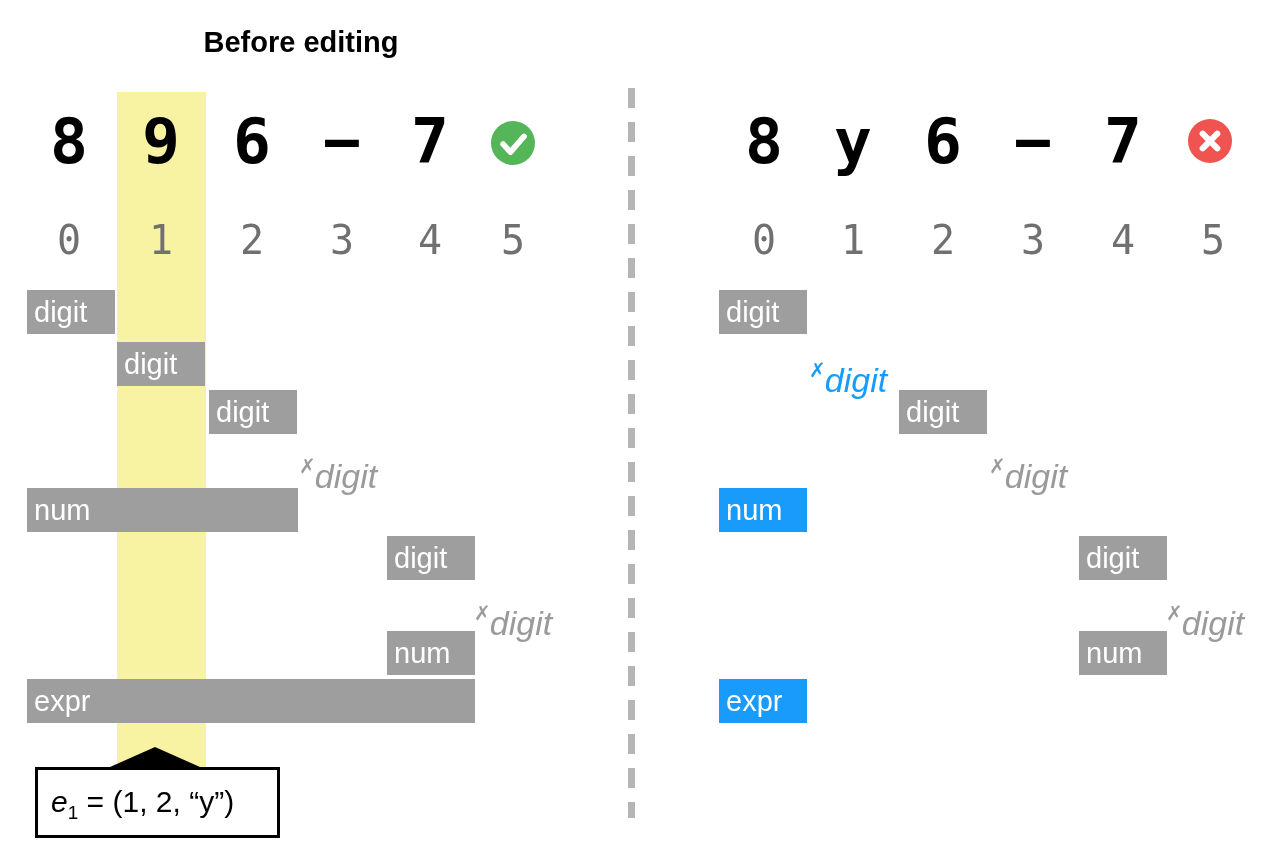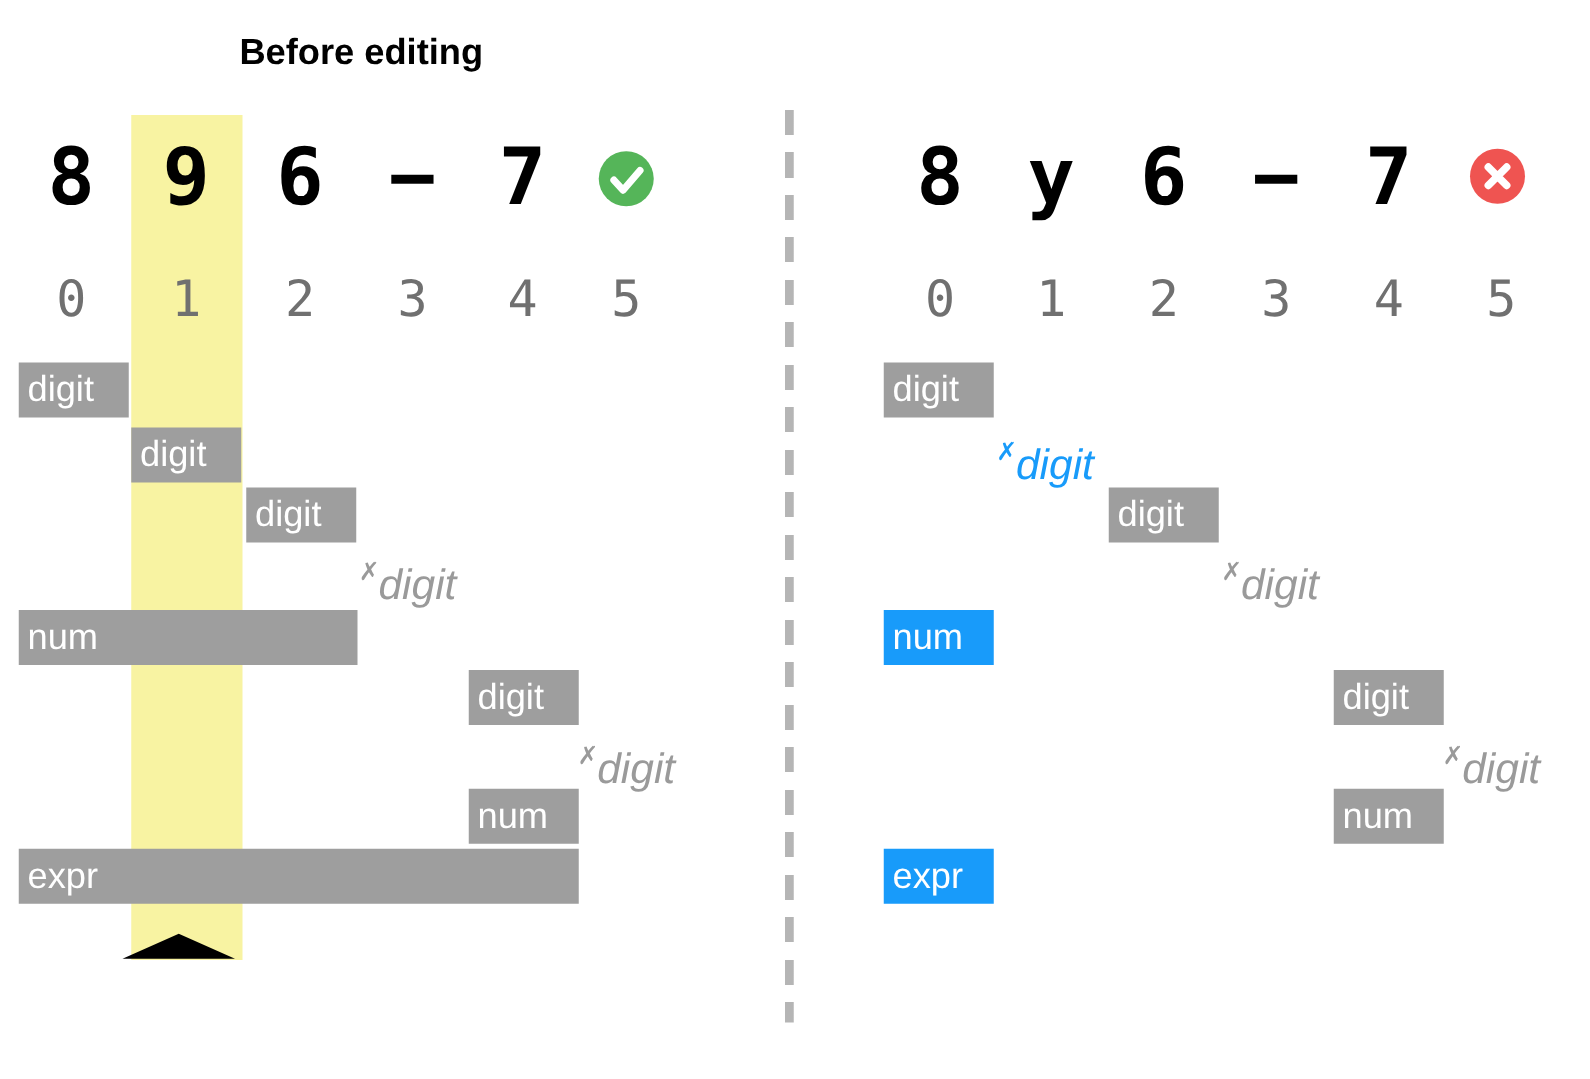--- a/index.html
+++ b/index.html
@@ -1,20 +1,20 @@
 <!DOCTYPE html>
 <html><head>
 <meta charset="utf-8">
 <style>
   html,body { margin:0; padding:0; background:#ffffff; }
   .canvas {
     position:relative; width:1272px; height:863px; background:#ffffff;
     font-family:"Liberation Sans", sans-serif; overflow:hidden;
   }
-  .panel { position:absolute; left:0; top:0; width:1248px; height:863px; }
+  .panel { position:absolute; left:12px; top:0; width:1248px; height:863px; }
 
   .panel-title {
     position:absolute; top:26px; width:320px; text-align:center;
     font-size:29px; font-weight:bold; color:#000;
   }
 
   .hl {
     position:absolute; left:105px; top:92px; width:89px; height:676px;
     background:#f8f3a2;
   }
@@ -37,21 +37,21 @@
   .status-icon svg { position:absolute; left:0; top:0; }
 
   .bar {
     position:absolute; height:44px; line-height:45px; background:#9e9e9e;
     color:#ffffff; font-size:29px; padding-left:7px; box-sizing:border-box;
     white-space:nowrap; overflow:hidden;
   }
   .bar.blue { background:#189bfa; }
 
   .xd {
-    position:absolute; height:52px; line-height:48px; font-style:italic;
+    position:absolute; height:52px; line-height:64px; font-style:italic;
     font-size:34px; color:#9a9a9a; white-space:nowrap;
   }
   .xd .xmark { font-style:normal; font-size:20px; vertical-align:15px; letter-spacing:-1px; }
   .xd.blue { color:#189bfa; }
 
   .divider {
     position:absolute; left:628px; top:88px; width:7px; height:730px;
     background:repeating-linear-gradient(to bottom, #b5b5b5 0px, #b5b5b5 20px, transparent 20px, transparent 34px);
   }
 
@@ -108,20 +108,21 @@
 
     <div class="bar" style="left:15px;  top:488px; width:271px">num</div>
     <div class="bar" style="left:375px; top:536px; width:88px">digit</div>
 
     <div class="xd" style="left:462px; top:581px"><span class="xmark">✗</span><span>digit</span></div>
 
     <div class="bar" style="left:375px; top:631px; width:88px">num</div>
     <div class="bar" style="left:15px;  top:679px; width:448px">expr</div>
 
     <div class="tri"></div>
+    <div class="edit-note"><span class="evar">e</span><sub>1</sub><span> = (1, 2, “y”)</span></div>
   </div>
 
   <div class="divider"></div>
 
   <div class="panel">
 
 
     <div class="char" style="left:707px">8</div>
     <div class="char" style="left:796px">y</div>
     <div class="char" style="left:886px">6</div>

